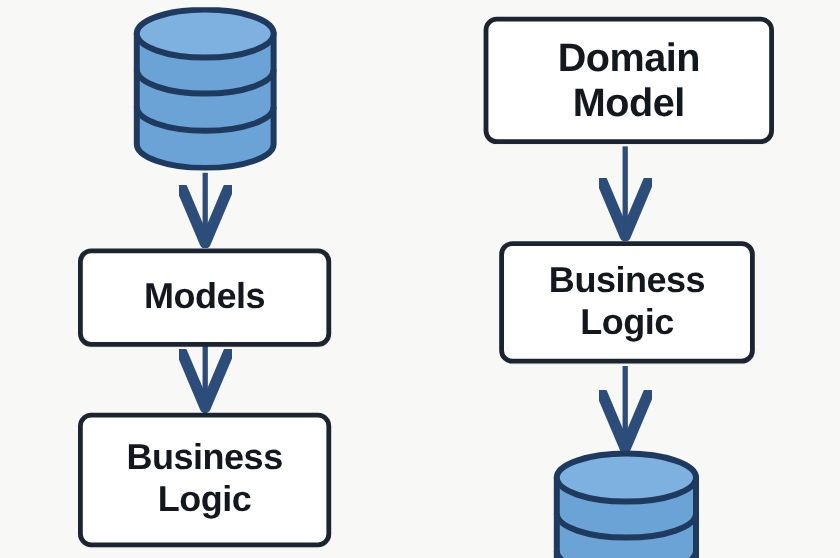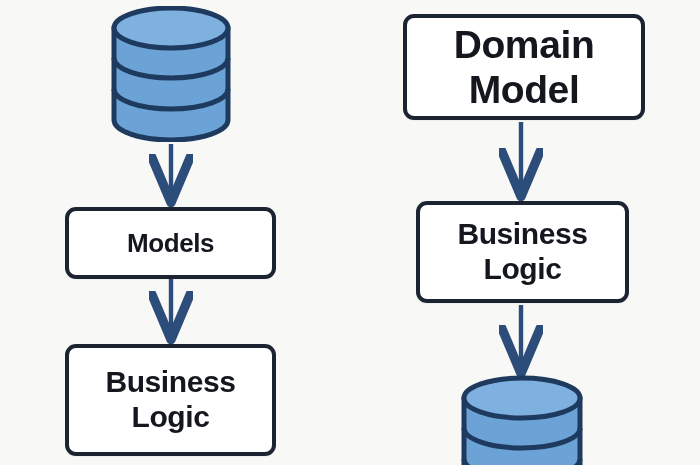--- a/index.html
+++ b/index.html
@@ -37,24 +37,24 @@
     color: #14171e;
     font-weight: 700;
     letter-spacing: -0.4px;
     line-height: 1.16;
     white-space: pre-line;
     box-shadow: 0 1px 0 rgba(0,0,0,0.04);
   }
   .node-box .label { display: block; padding: 0 6px; }
 
   
-  #box-models      { left: 65px;  top: 207px; width: 211px; height: 72px;  font-size: 26px; }
+  #box-models      { left: 65px;  top: 207px; width: 211px; height: 82px;  font-size: 30px; }
   #box-bl-left     { left: 65px;  top: 344px; width: 211px; height: 112px; font-size: 30px; }
   
-  #box-domain      { left: 403px; top: 14px;  width: 242px; height: 106px; font-size: 39px; }
+  #box-domain      { left: 403px; top: 14px;  width: 242px; height: 106px; font-size: 33px; }
   #box-bl-right    { left: 416px; top: 201px; width: 213px; height: 102px; font-size: 30px; }
 
   
   .cylinder { position: absolute; }
   #cyl-left  { left: 108px; top: 6px;   width: 126px; height: 136px; }
   #cyl-right { left: 458px; top: 374px; width: 128px; height: 100px; }
 </style>
 </head>
 <body>
 

